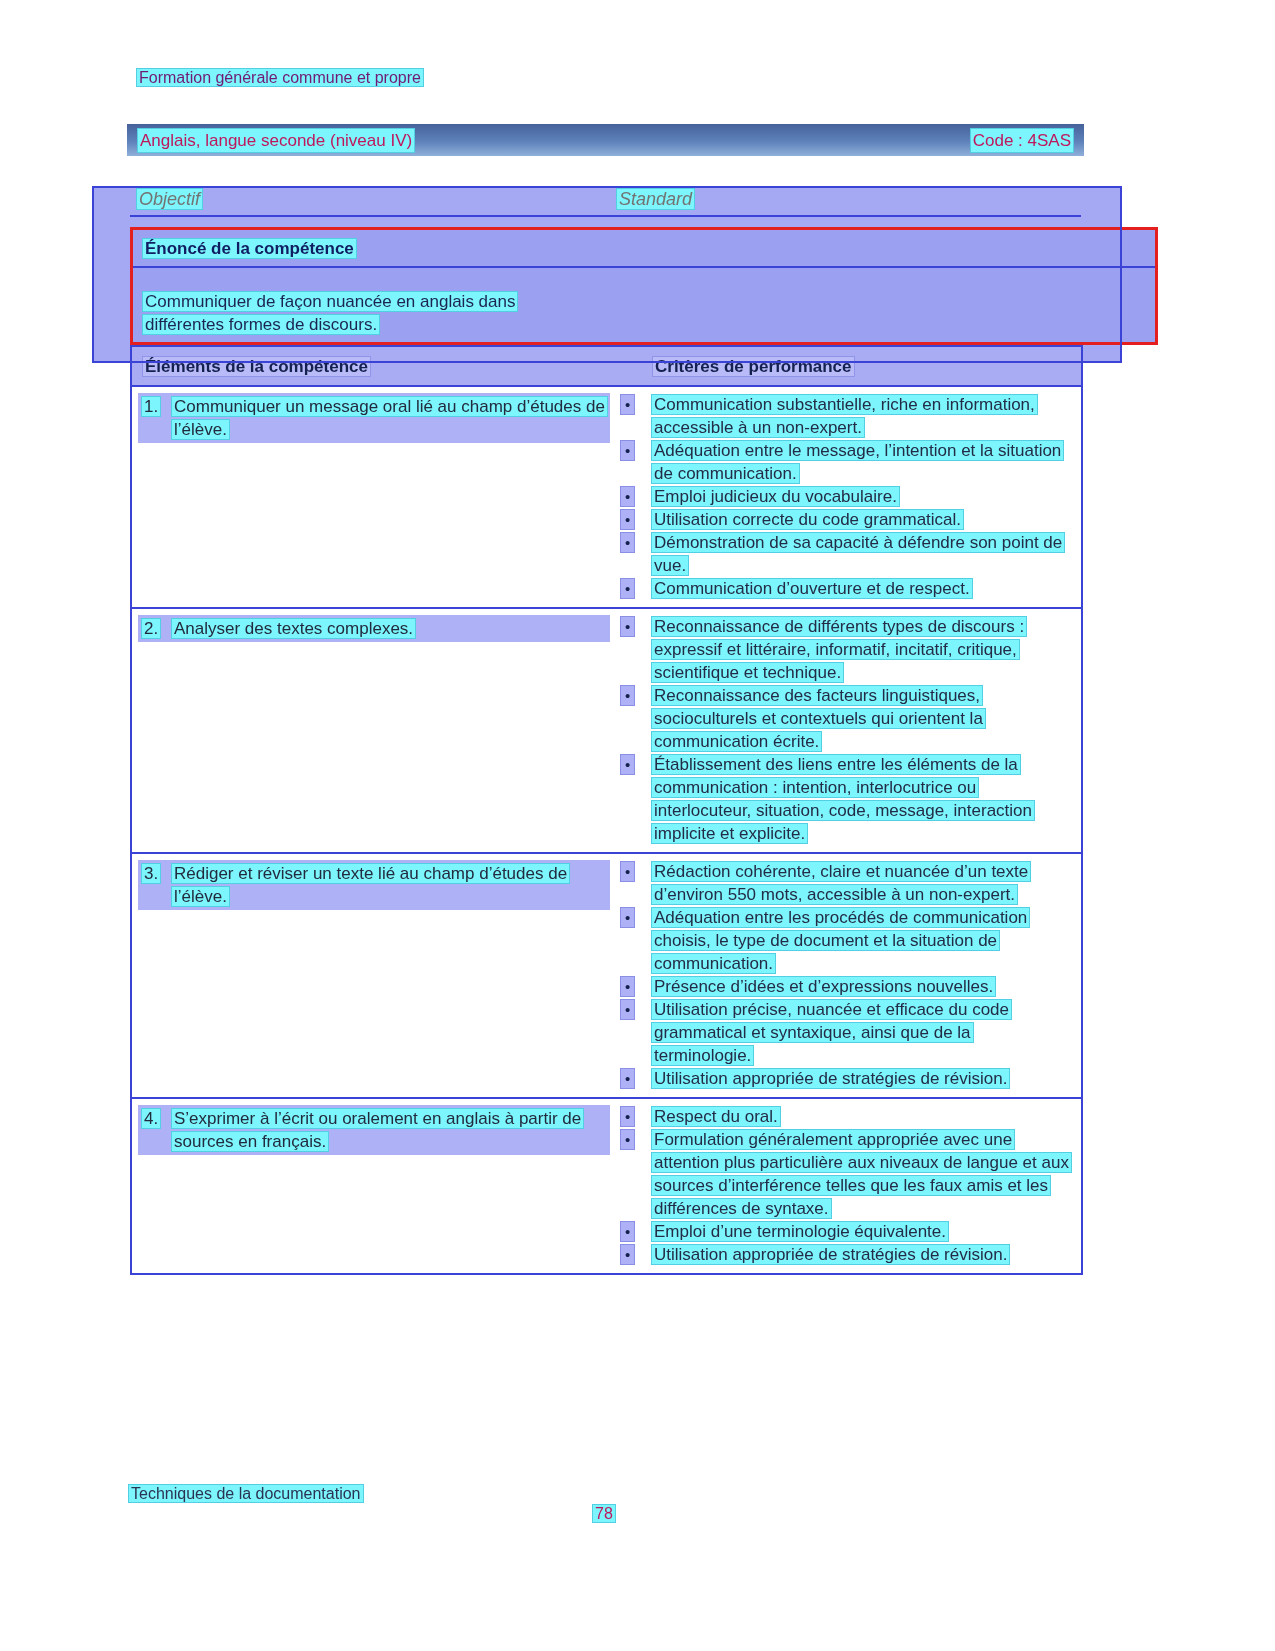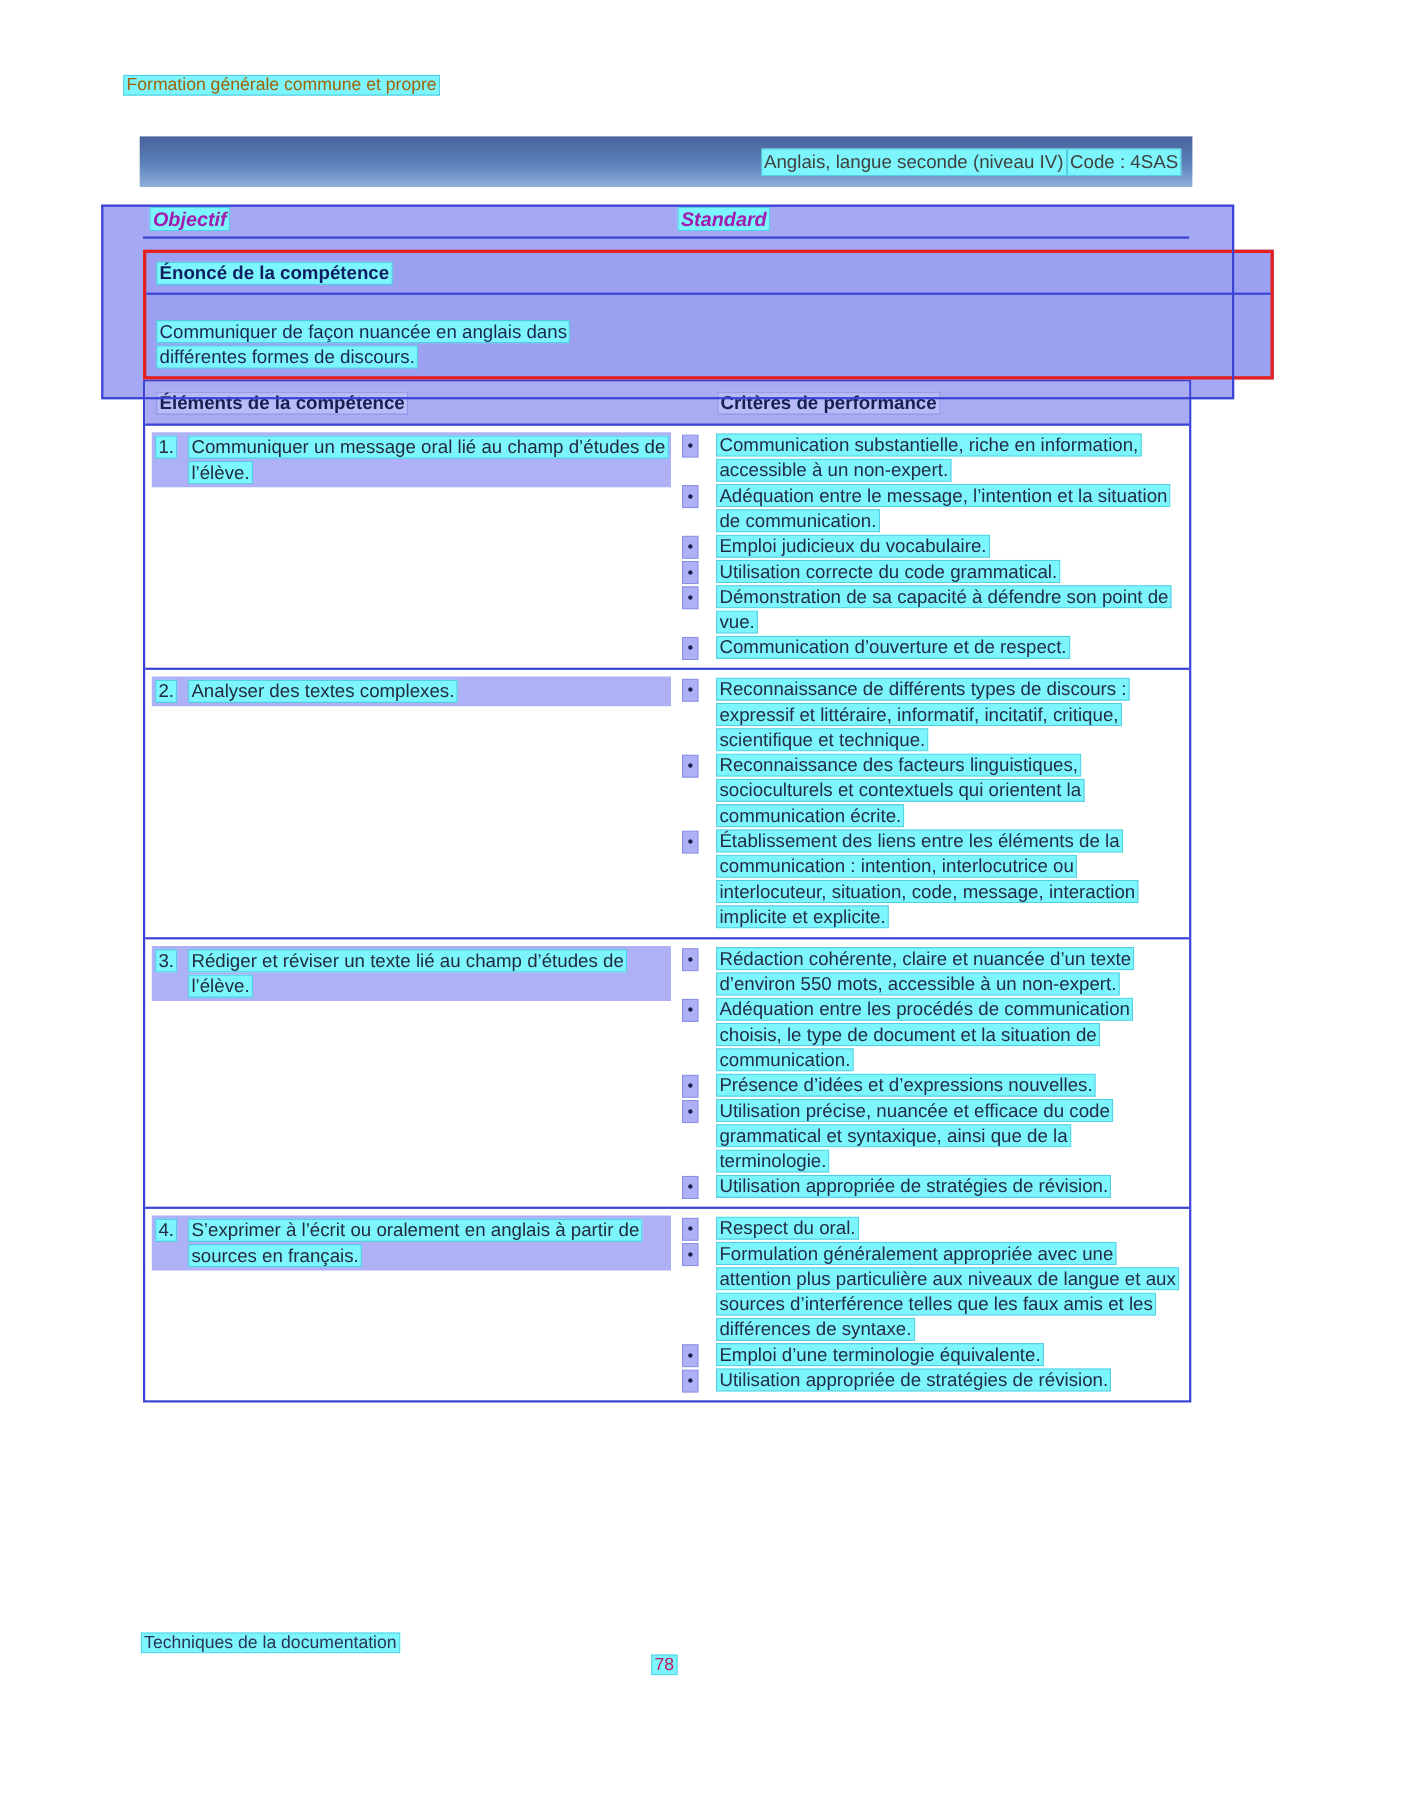--- a/index.html
+++ b/index.html
@@ -12,30 +12,30 @@
   
   .hl {
     background:#7cf6fc; padding:1px 3px;
     -webkit-box-decoration-break:clone; box-decoration-break:clone;
     box-shadow: inset 0 0 0 1px rgba(20,150,190,.40);
   }
   .hl-pv {
     background:#b8bbf8; padding:1px 3px;
     box-shadow: inset 0 0 0 1px rgba(70,80,200,.35);
   }
-  .top-label { position:absolute; left:112px; top:66px; font-size:16px; color:#a16207; }
+  .top-label { position:absolute; left:136px; top:66px; font-size:16px; color:#701a75; }
   .banner {
-    position:absolute; left:127px; top:124px; width:957px; height:46px;
+    position:absolute; left:127px; top:124px; width:957px; height:32px;
     background:linear-gradient(180deg,#46629b 0%, #5e82ba 55%, #8fb0da 100%);
-    display:flex; align-items:center; justify-content:flex-end; padding:0 10px;
-    color:#404040;
+    display:flex; align-items:center; justify-content:space-between; padding:0 10px;
+    color:#be185d;
   }
   .outer-fill { position:absolute; left:92px; top:186px; width:1030px; height:177px; background:#a5a8f2; z-index:1; }
   .outer-border { position:absolute; left:92px; top:186px; width:1030px; height:177px; border:2px solid #3a43d6; z-index:6; pointer-events:none; }
-  .os-head { position:absolute; top:188px; font-weight:bold; font-style:italic; font-size:18px; color:#a21caf; z-index:2; }
+  .os-head { position:absolute; top:188px; font-weight:normal; font-style:italic; font-size:18px; color:#737373; z-index:2; }
   .os-head.objectif { left:136px; }
   .os-head.standard { left:616px; }
   .os-rule { position:absolute; left:130px; top:215px; width:951px; border-top:2px solid #3a43d6; z-index:2; }
   .enonce {
     position:absolute; left:130px; top:227px; width:1028px; min-height:98px;
     background:#9ba0f0; border:3px solid #e41f1f; z-index:3; color:#1c2550;
   }
   .enonce-title { padding:7px 9px 6px 9px; font-weight:bold; color:#101d62; border-bottom:2px solid #3a43d6; }
   .enonce-body { padding:22px 9px 6px 9px; width:465px; }
   .ctable {

